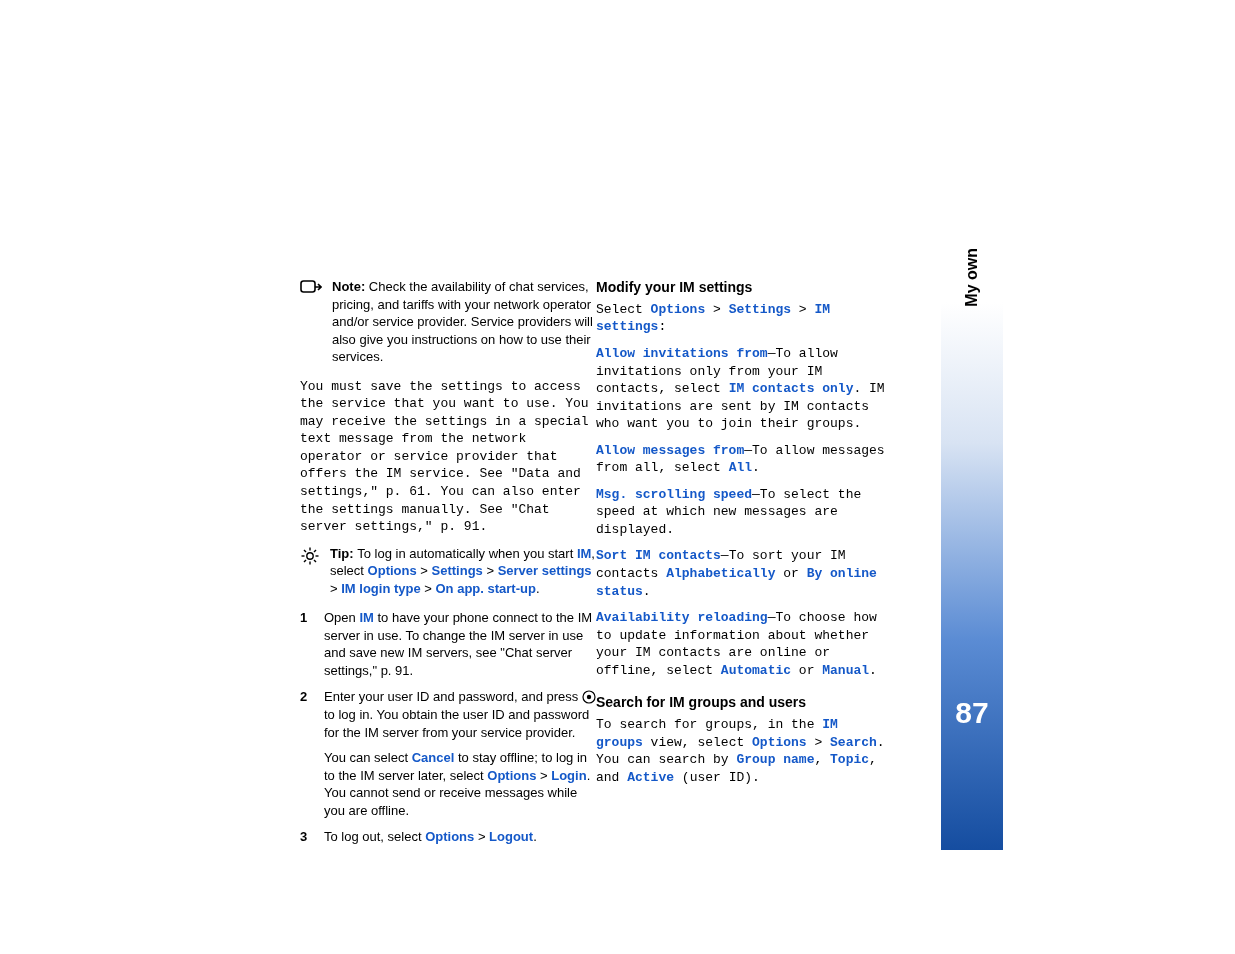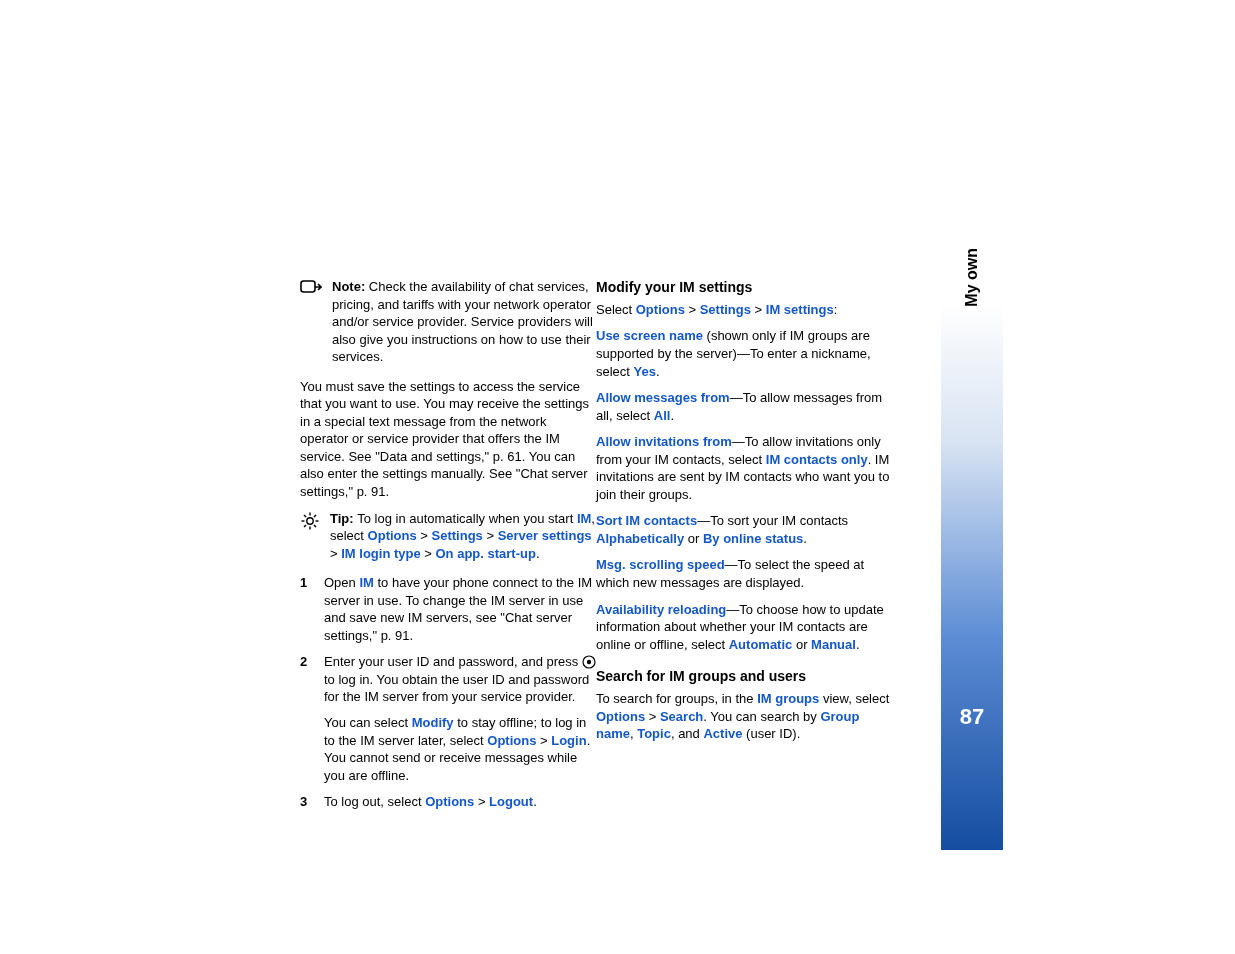--- a/index.html
+++ b/index.html
@@ -30,21 +30,21 @@
     line-height: 1.35;
   }
   .h2 {
     font-weight: bold;
     font-size: 14px;
     margin-top: 14px;
     margin-bottom: 4px;
     color: #000;
   }
   .h2.first { margin-top: 0; }
-  p { margin: 4px 0 9px 0; }
+  p { margin: 4px 0 9px 0; font-family: Liberation Mono, monospace; }
   .link { color: #1458c8; font-weight: bold; }
   .bold { font-weight: bold; }
   .note-row, .tip-row {
     display: flex;
     gap: 10px;
     margin-bottom: 12px;
   }
   .note-icon, .tip-icon {
     flex: 0 0 20px;
     display: flex;
@@ -84,21 +84,21 @@
   }
   .side-label {
     writing-mode: vertical-rl;
     transform: rotate(180deg);
     font-weight: bold;
     font-size: 16px;
     color: #000;
   }
   .page-num {
     font-weight: bold;
-    font-size: 22px;
+    font-size: 30px;
     color: #fff;
   }
   svg.joy { vertical-align: -3px; }
 </style>
 </head>
 <body>
 
 <div class="page">
 
   <div class="columns">
@@ -149,43 +149,42 @@
           </div>
         </div>
         <div class="item">
           <div class="num">2</div>
           <div class="txt">
             <span>Enter your user ID and password, and press </span><svg class="joy" width="14" height="14" viewBox="0 0 14 14">
                 <circle cx="7" cy="7" r="6" fill="none" stroke="#000" stroke-width="1.2"></circle>
                 <circle cx="7" cy="7" r="2.2" fill="#000"></circle>
               </svg><span> to log in. You obtain the user ID and password for the IM server from your service provider.</span>
             <div class="sub">
-              <span>You can select </span><span class="link">Modify</span><span> to stay offline; to log in to the IM server later, select </span><span class="link">Options</span><span> &gt; </span><span class="link">Login</span><span>. You cannot send or receive messages while you are offline.</span>
+              <span>You can select </span><span class="link">Cancel</span><span> to stay offline; to log in to the IM server later, select </span><span class="link">Options</span><span> &gt; </span><span class="link">Login</span><span>. You cannot send or receive messages while you are offline.</span>
             </div>
           </div>
         </div>
         <div class="item">
           <div class="num">3</div>
           <div class="txt">
             <span>To log out, select </span><span class="link">Options</span><span> &gt; </span><span class="link">Logout</span><span>.</span>
           </div>
         </div>
       </div>
     </div>
 
     <div class="col">
       <div class="h2 first">Modify your IM settings</div>
       <p>
         <span>Select </span><span class="link">Options</span><span> &gt; </span><span class="link">Settings</span><span> &gt; </span><span class="link">IM settings</span><span>:</span>
       </p>
-      <p><span class="link">Use screen name</span><span> (shown only if IM groups are supported by the server)—To enter a nickname, select </span><span class="link">Yes</span><span>.</span></p>
+      <p><span class="link">Allow invitations from</span><span>—To allow invitations only from your IM contacts, select </span><span class="link">IM contacts only</span><span>. IM invitations are sent by IM contacts who want you to join their groups.</span></p>
       <p><span class="link">Allow messages from</span><span>—To allow messages from all, select </span><span class="link">All</span><span>.</span></p>
-      <p><span class="link">Allow invitations from</span><span>—To allow invitations only from your IM contacts, select </span><span class="link">IM contacts only</span><span>. IM invitations are sent by IM contacts who want you to join their groups.</span></p>
+      <p><span class="link">Msg. scrolling speed</span><span>—To select the speed at which new messages are displayed.</span></p>
       <p><span class="link">Sort IM contacts</span><span>—To sort your IM contacts </span><span class="link">Alphabetically</span><span> or </span><span class="link">By online status</span><span>.</span></p>
-      <p><span class="link">Msg. scrolling speed</span><span>—To select the speed at which new messages are displayed.</span></p>
       <p><span class="link">Availability reloading</span><span>—To choose how to update information about whether your IM contacts are online or offline, select </span><span class="link">Automatic</span><span> or </span><span class="link">Manual</span><span>.</span></p>
 
       <div class="h2">Search for IM groups and users</div>
       <p>
         <span>To search for groups, in the </span><span class="link">IM groups</span><span> view, select </span><span class="link">Options</span><span> &gt; </span><span class="link">Search</span><span>. You can search by </span><span class="link">Group name</span><span>, </span><span class="link">Topic</span><span>, and </span><span class="link">Active</span><span> (user ID).</span>
       </p>
     </div>
   </div>
 
   <div class="sidebar">

